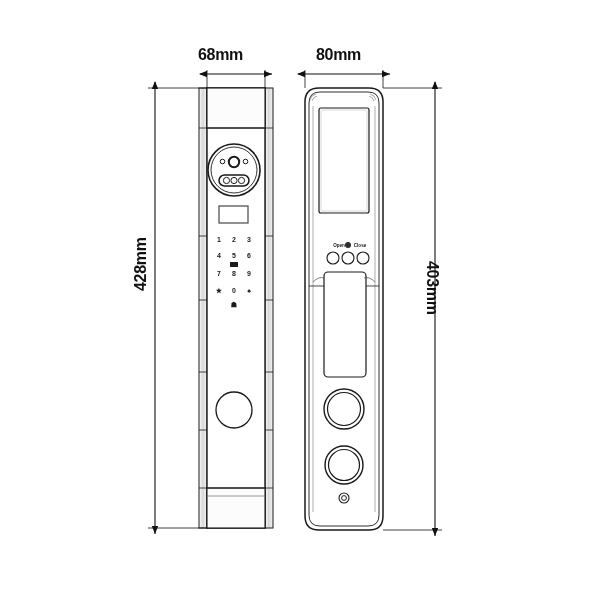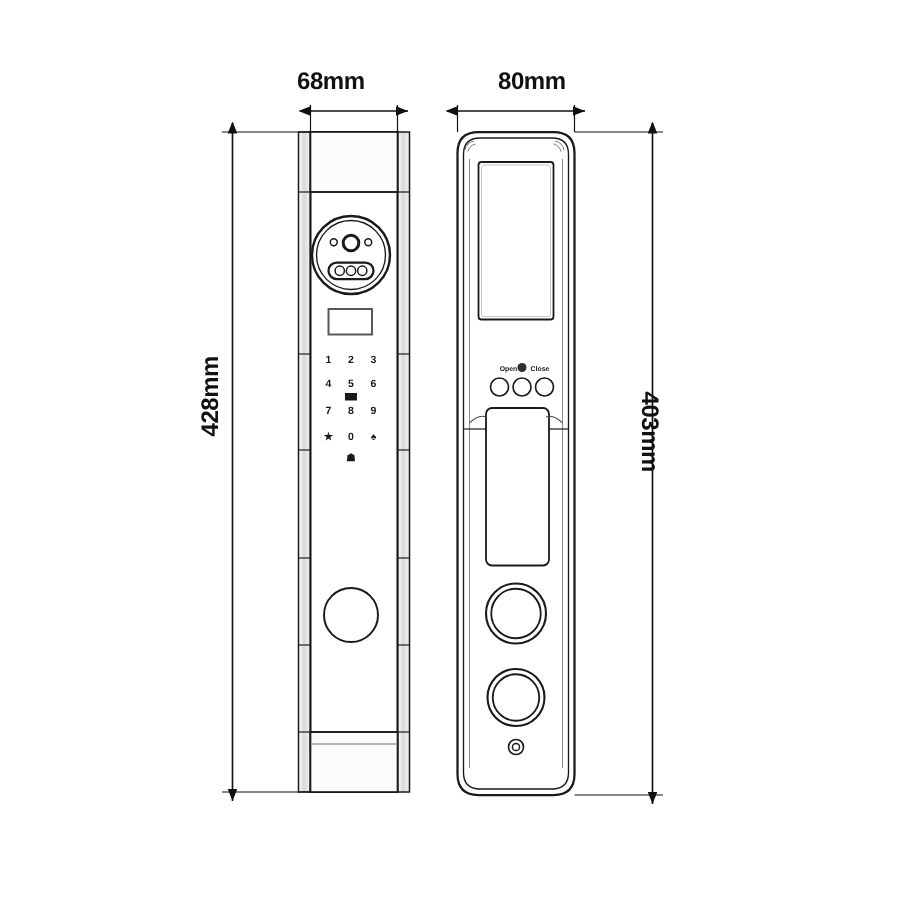--- a/index.html
+++ b/index.html
@@ -14,21 +14,21 @@
   .dim-label{
     position:absolute;
     font-weight:bold;
     color:#111111;
     letter-spacing:-0.3px;
     white-space:nowrap;
   }
   .dim-h{font-size:16px;}
   .dim-v{font-size:16px;transform-origin:center center;}
   #lbl-68{left:198px;top:46px;}
-  #lbl-80{left:332px;top:46px;}
+  #lbl-80{left:316px;top:46px;}
   #lbl-428{left:121px;top:262px;width:40px;text-align:center;
            transform:rotate(-90deg);}
   #lbl-403{left:412px;top:272px;width:40px;text-align:center;
            transform:rotate(90deg);}
 </style>
 </head>
 <body>
 
 <div id="stage">
 

